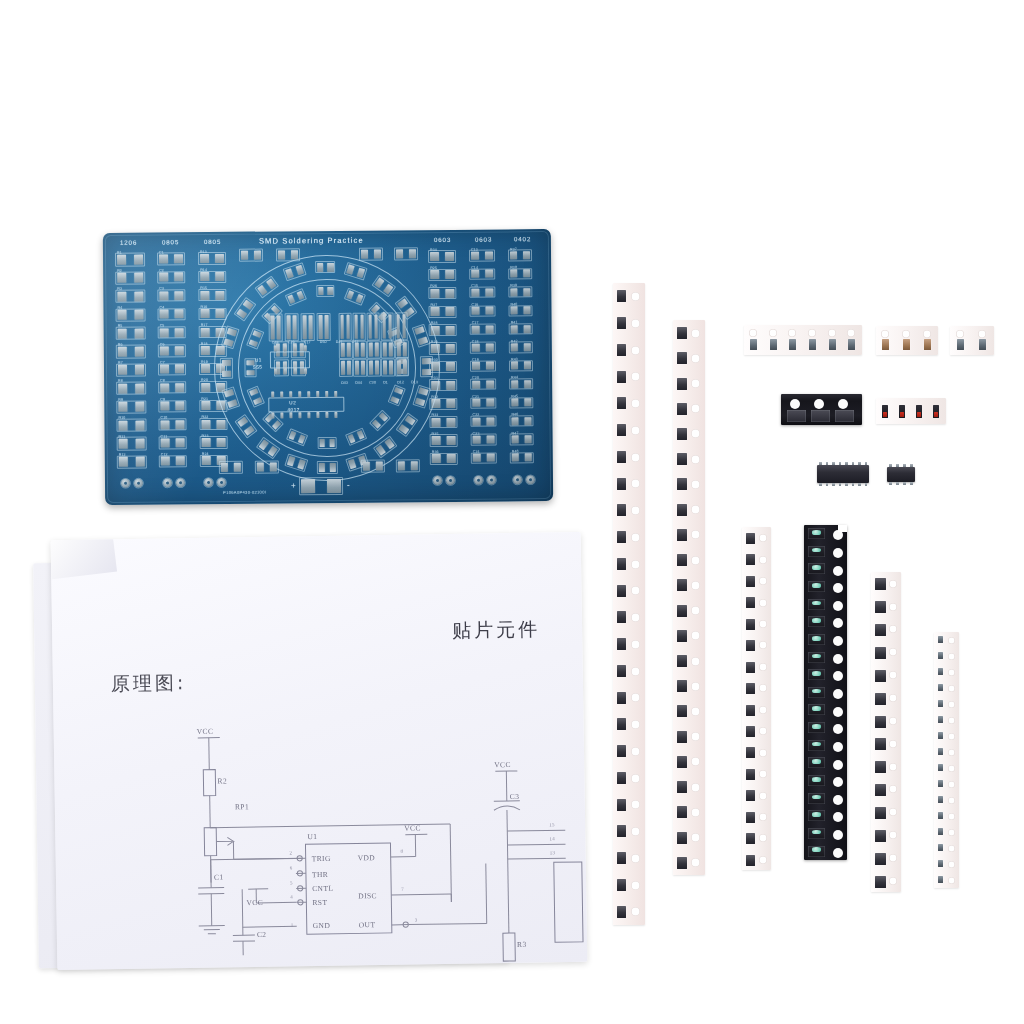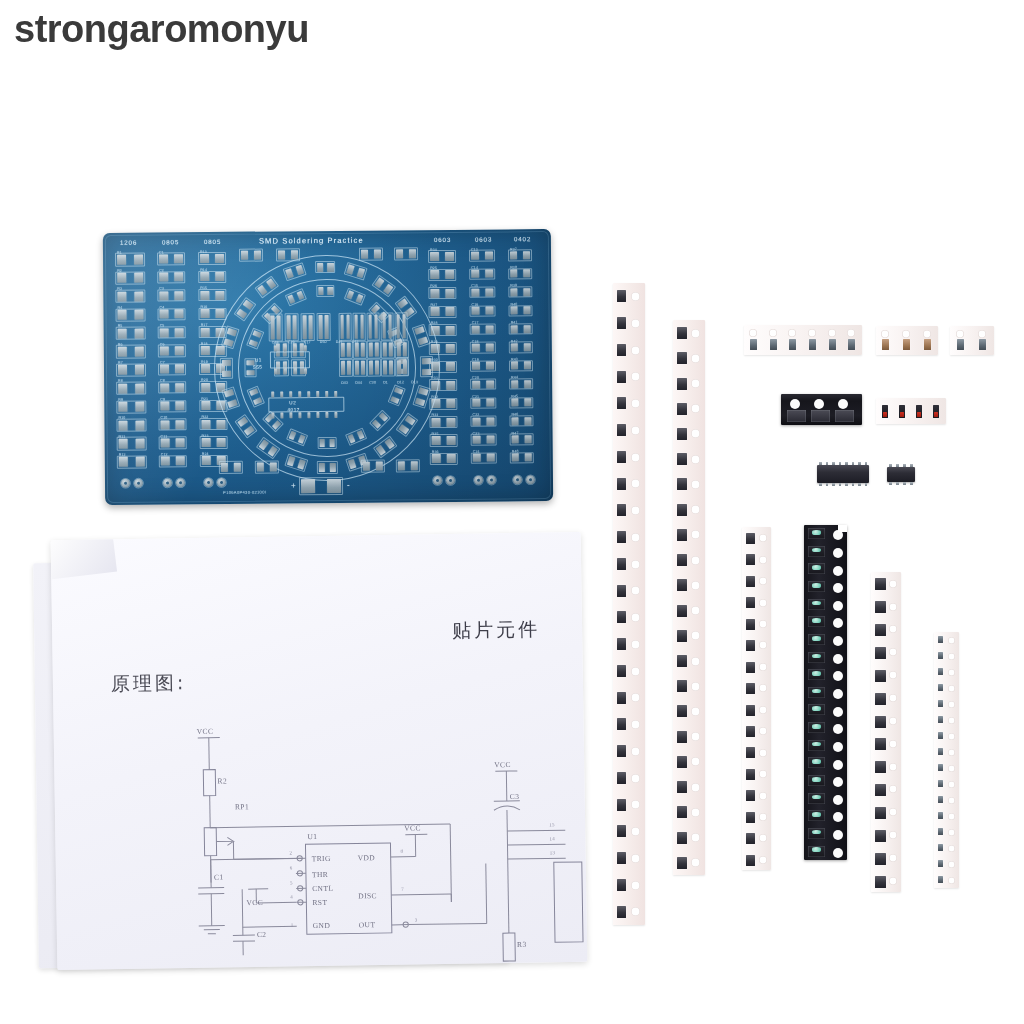--- a/index.html
+++ b/index.html
@@ -200,21 +200,20 @@
   .soic .lg{
     position:absolute;width:2.6px;height:14%;
     background:linear-gradient(180deg,#aeb6bd,#79838c);
   }
 </style>
 </head>
 <body>
 
 <div id="stage">
 
-  <div class="watermark">strongaromonyu</div>
 
   <div class="pcb">
     <div class="pcb-edge"></div>
 
     <div class="silk title" style="left:156px;top:5px;">SMD Soldering Practice</div>
 
     <div class="silk hdr" style="left:17px;top:6px;">1206</div>
     <div class="silk hdr" style="left:59px;top:6px;">0805</div>
     <div class="silk hdr" style="left:101px;top:6px;">0805</div>
     <div class="silk hdr" style="left:331px;top:6px;">0603</div>

